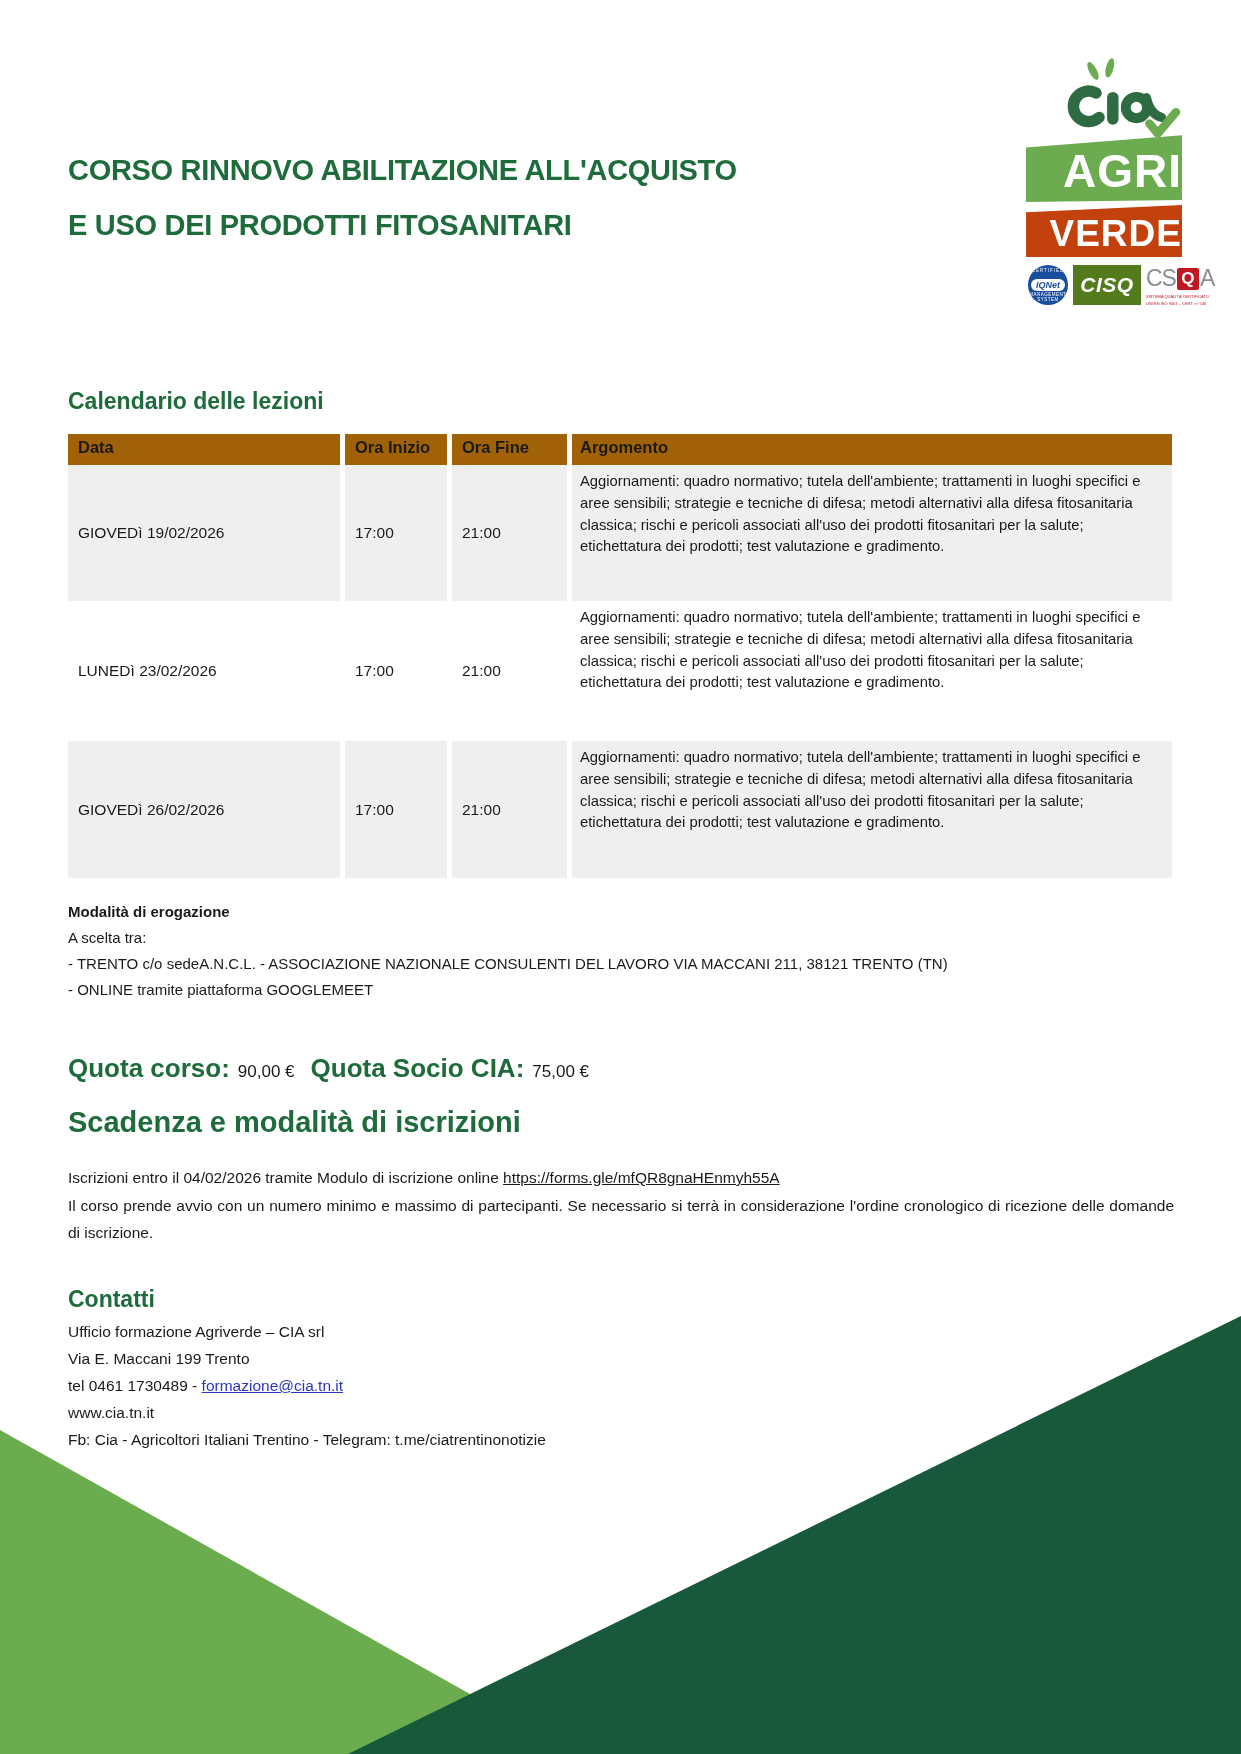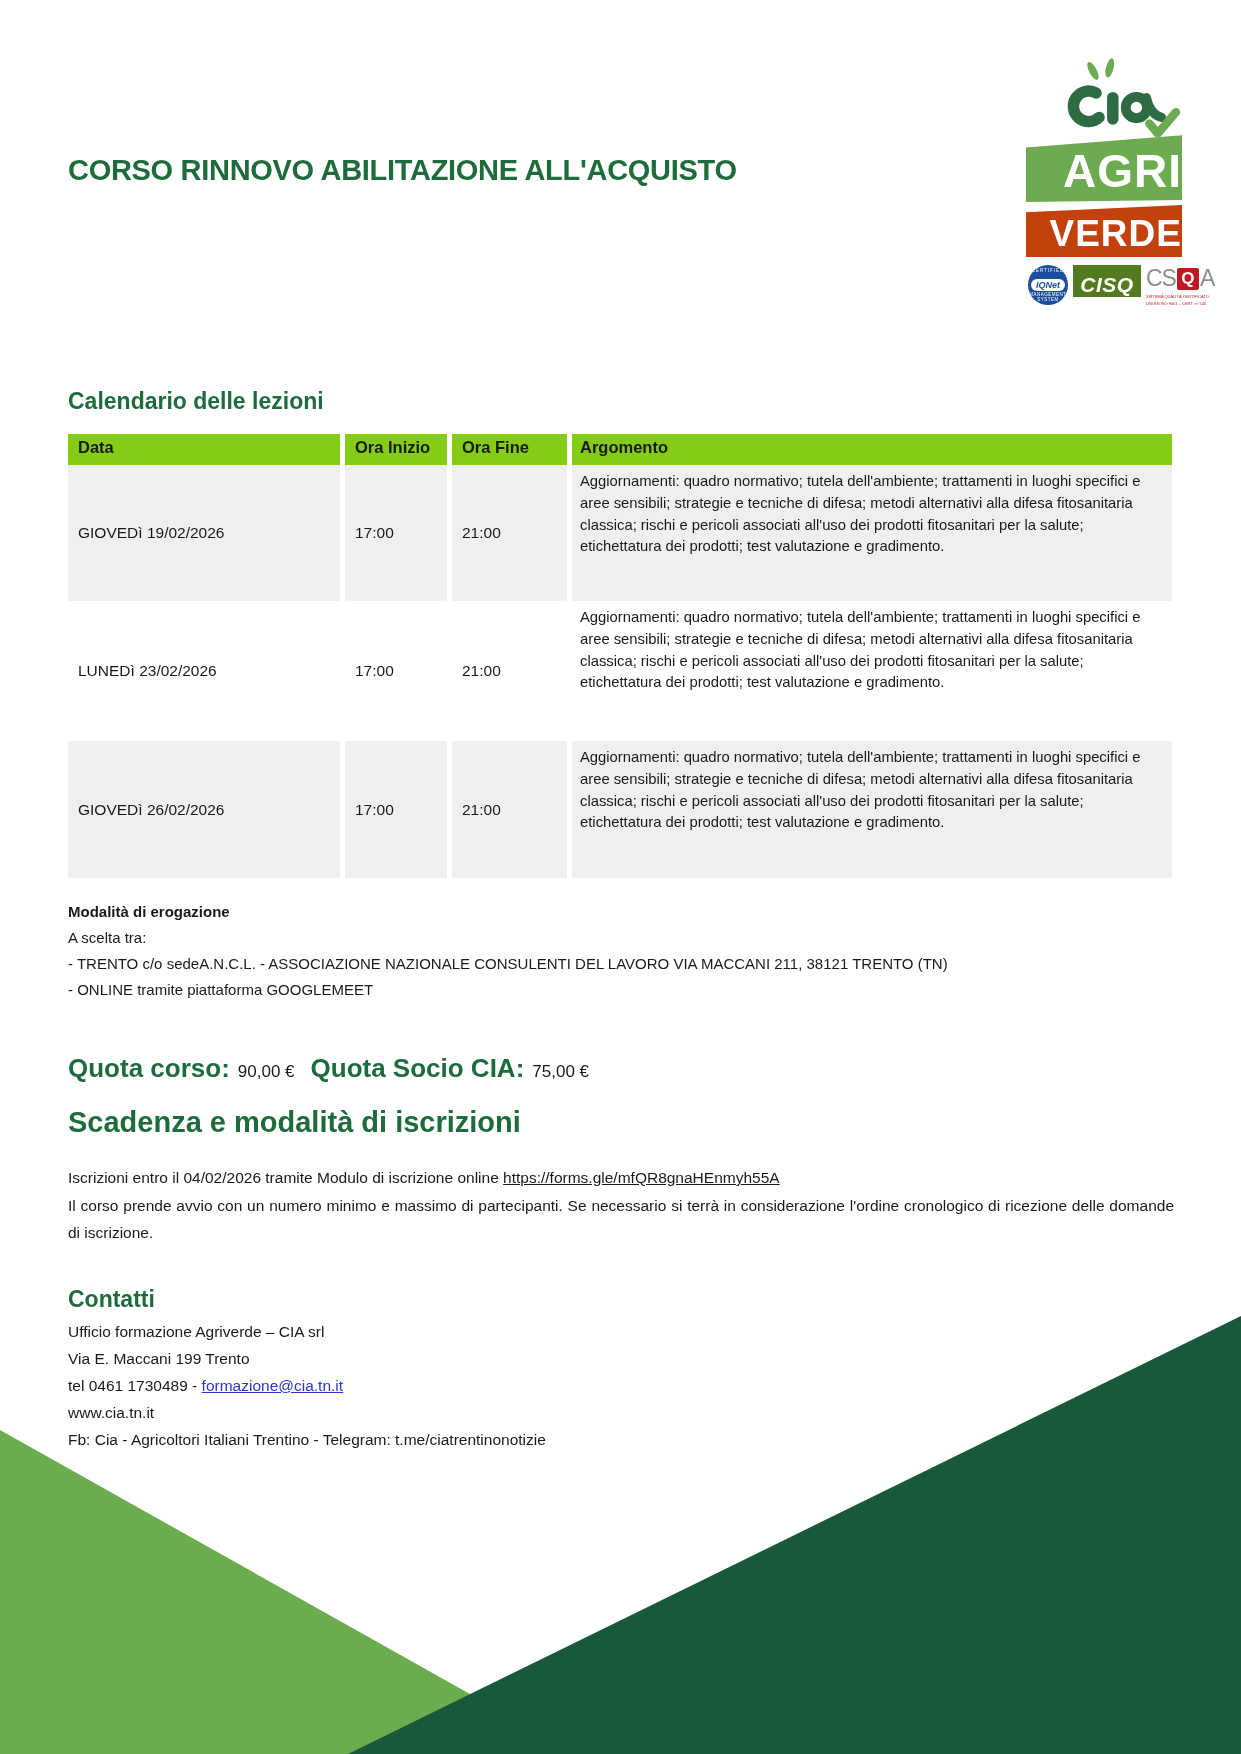--- a/index.html
+++ b/index.html
@@ -37,41 +37,41 @@
     position:relative; overflow:hidden; flex:0 0 auto;
   }
   .iqnet .arc-top { position:absolute; top:3px; left:0; width:100%; text-align:center;
     font-size:4.5px; color:#fff; letter-spacing:1px; }
   .iqnet .arc-bottom { position:absolute; bottom:3px; left:0; width:100%; text-align:center;
     font-size:4.5px; color:#fff; letter-spacing:0.5px; }
   .iqnet .iqnet-band { position:absolute; top:14px; left:3px; width:34px; height:12px;
     background:#fff; border-radius:6px; font-size:9px; font-weight:bold; font-style:italic;
     color:#1c4e9e; text-align:center; line-height:12px; }
   .cisq {
-    width:68px; height:32px; background:#547a1e; color:#fff;
+    width:68px; height:40px; background:#547a1e; color:#fff;
     font-weight:bold; font-style:italic; font-size:21px; text-align:center; line-height:40px;
     letter-spacing:0.5px; flex:0 0 auto;
   }
   .csqa { width:76px; flex:0 0 auto; }
   .csqa-row { display:flex; align-items:center; }
   .csqa-cs, .csqa-a { font-size:23px; color:#8a8f94; font-weight:normal; letter-spacing:-1px; }
   .csqa-q { width:22px; height:22px; background:#c01823; color:#fff; font-weight:bold;
     font-size:17px; text-align:center; line-height:22px; margin:0 1px; border-radius:2px; }
   .csqa-small { font-size:4px; color:#c01823; line-height:5px; margin-top:2px; }
 
   
   .h-green { font-weight:bold; color:#1e6b3c; }
   .h-cal { left:68px; top:388px; font-size:23px; }
   .h-scad { left:68px; top:1106px; font-size:29px; }
   .h-cont { left:68px; top:1286px; font-size:23px; }
 
   
   .table { left:68px; top:434px; width:1104px;
     display:grid; grid-template-columns:272px 102px 115px 600px; column-gap:5px; }
-  .th { background:#84cc16; font-weight:bold; font-size:16.5px; padding:4px 0 8px 10px; }
+  .th { background:#a16207; font-weight:bold; font-size:16.5px; padding:4px 0 8px 10px; }
   .td { font-size:15.5px; }
   .cell-pad { padding-left:10px; }
   .row-a { background:#efefef; }
   .row-b { background:#ffffff; }
   .c-mid { display:flex; align-items:center; }
   .c-arg { font-size:14.8px; line-height:21.8px; padding:6px 8px 6px 8px; }
   .r1 { height:136px; }
   .r2 { height:140px; }
   .r3 { height:137px; }
 
@@ -97,20 +97,21 @@
   .tri-light { left:0; top:1430px; width:577px; height:324px; background:#6bac4e;
     clip-path:polygon(0 0, 100% 100%, 0 100%); }
   .tri-dark { left:348px; top:1316px; width:893px; height:438px; background:#17593a;
     clip-path:polygon(100% 0, 100% 100%, 0 100%); }
 </style>
 </head>
 <body>
 
 <div class="abs doc-title">
   <div>CORSO RINNOVO ABILITAZIONE ALL'ACQUISTO</div>
+  <div>E USO DEI PRODOTTI FITOSANITARI</div>
 </div>
 
 <div class="abs logo-block">
   <svg class="logo-cia" viewBox="0 0 170 105">
     <ellipse cx="64" cy="17" rx="5" ry="13" fill="#6cab4f" transform="rotate(-28 64 17)"></ellipse>
     <ellipse cx="86" cy="13" rx="5" ry="13" fill="#6cab4f" transform="rotate(14 86 13)"></ellipse>
     <path d="M68 46 a20 20 0 1 0 4 32" fill="none" stroke="#2e6b42" stroke-width="15" stroke-linecap="round"></path>
     <line x1="90" y1="52" x2="90" y2="80" stroke="#2e6b42" stroke-width="15" stroke-linecap="round"></line>
     <circle cx="121" cy="65" r="14" fill="none" stroke="#2e6b42" stroke-width="13"></circle>
     <path d="M134 52 q5 22 20 26" fill="none" stroke="#2e6b42" stroke-width="12" stroke-linecap="round"></path>

